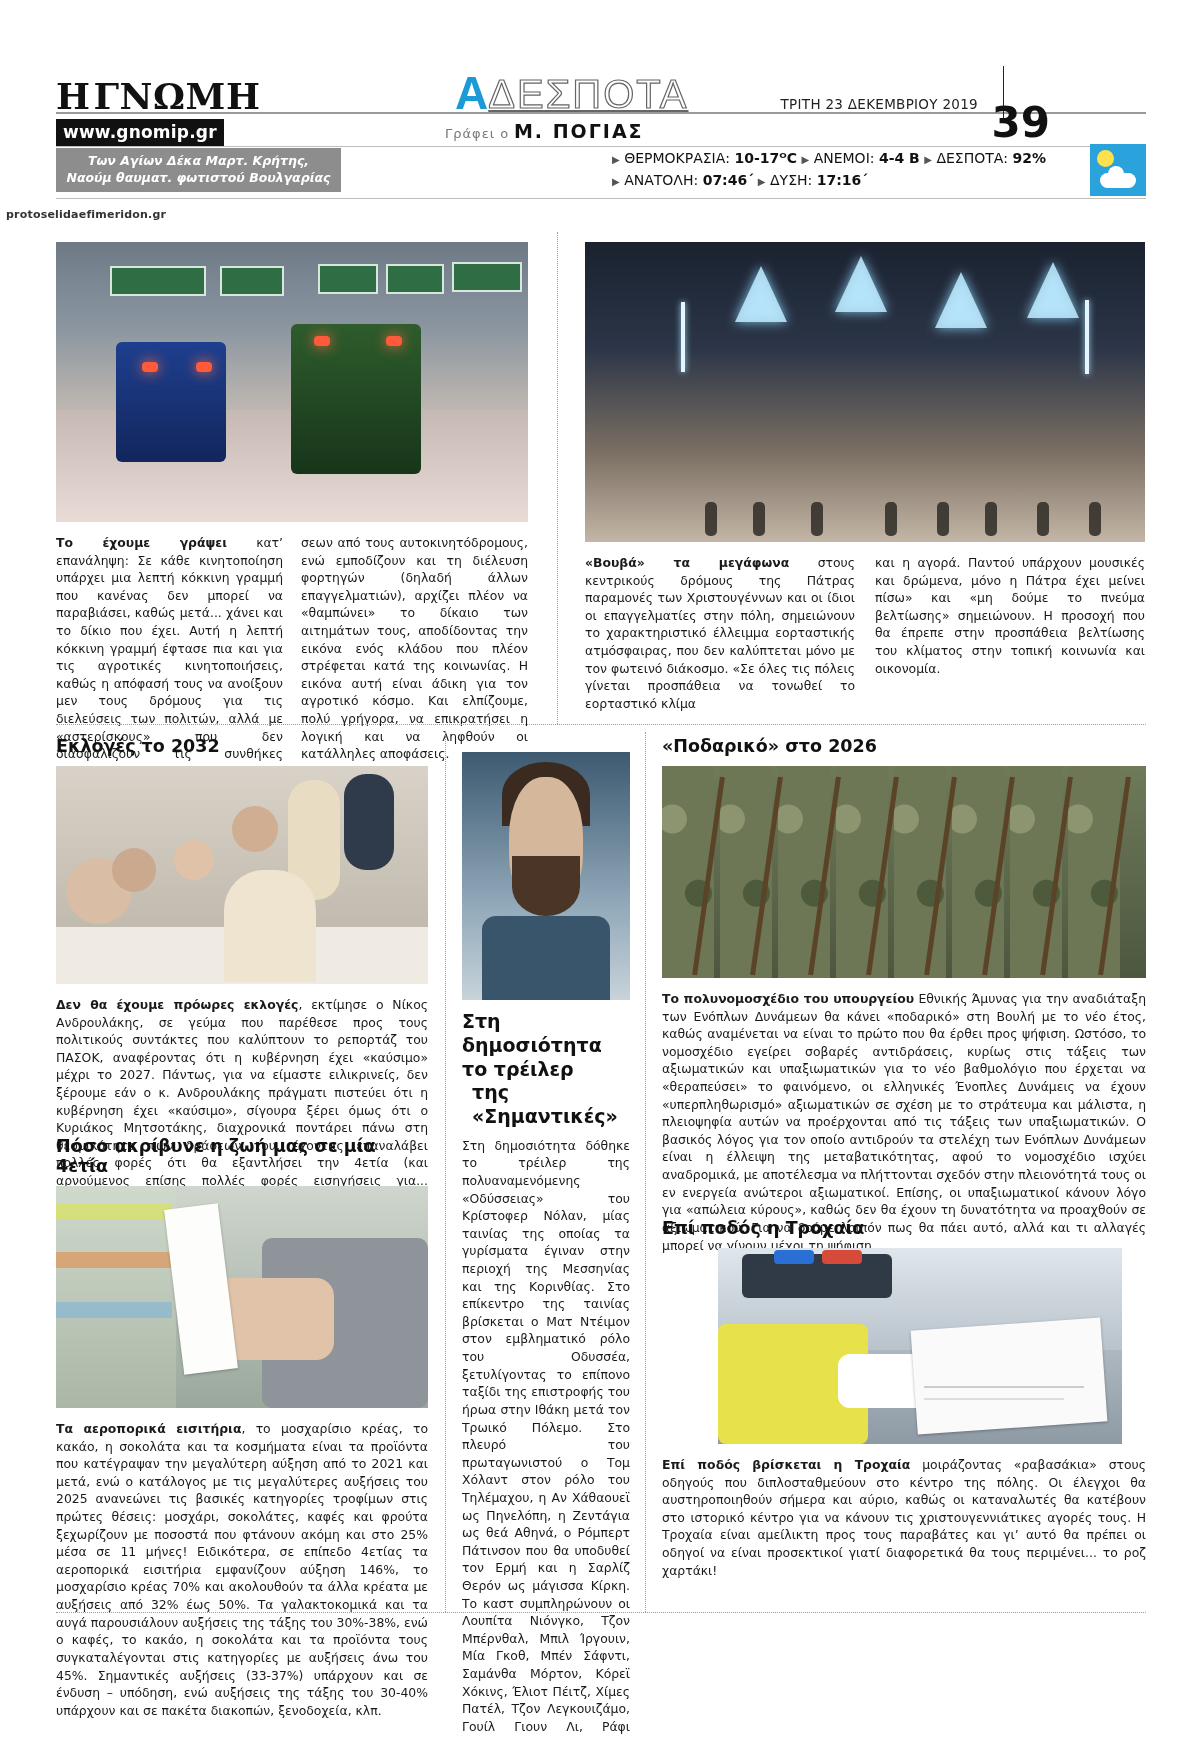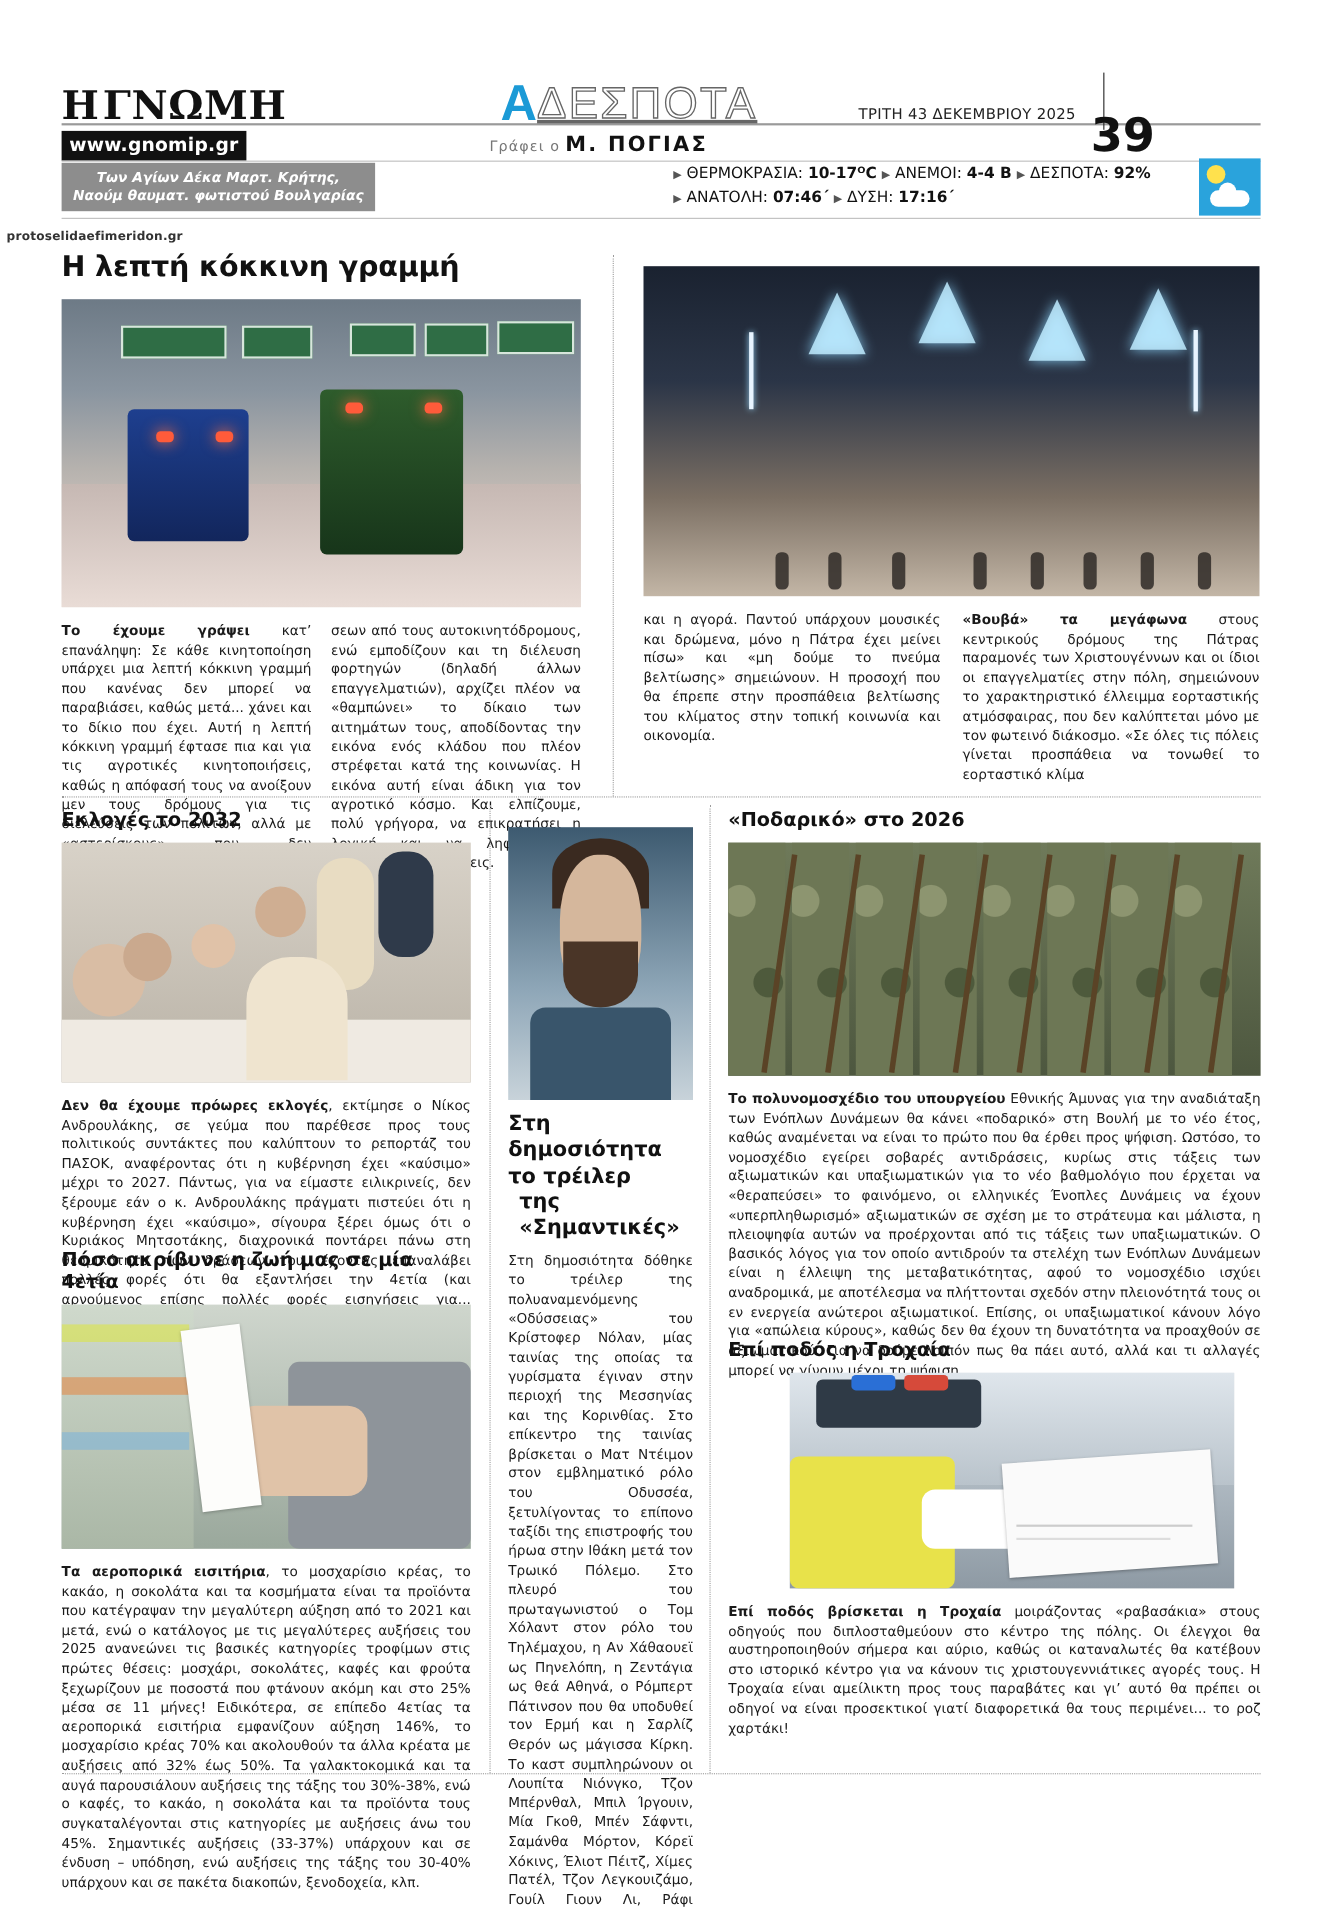--- a/index.html
+++ b/index.html
@@ -126,21 +126,21 @@
       <span class="rest">ΔΕΣΠΟΤΑ</span>
     </div>
 
     <div class="rule-top"></div>
 
     <div class="byline">
       <span class="lbl">Γράφει ο</span>
       <span class="nm">Μ. ΠΟΓΙΑΣ</span>
     </div>
 
-    <div class="dateline">ΤΡΙΤΗ 43 ΔΕΚΕΜΒΡΙΟΥ 2025</div>
+    <div class="dateline">ΤΡΙΤΗ 23 ΔΕΚΕΜΒΡΙΟΥ 2019</div>
     <div class="pagerule"></div>
     <div class="pageno">39</div>
 
     <div class="rule-mid"></div>
 
     <div class="saints">
       <span>Των Αγίων Δέκα Μαρτ. Κρήτης,</span>
       <span>Ναούμ θαυματ. φωτιστού Βουλγαρίας</span>
     </div>
 
@@ -172,21 +172,20 @@
     </div>
 
     <div class="rule-bot"></div>
   </div>
 
   <div class="site-tag">protoselidaefimeridon.gr</div>
 
   <div class="vdiv" style="left:557px;top:232px;height:492px;"></div>
 
   <div style="position:absolute;left:56px;top:228px;width:472px;">
-    <div class="hl h-main">Η λεπτή κόκκινη γραμμή</div>
     <div class="photo ph-tractor" style="margin-top:14px;width:472px;height:280px;">
       <div class="sign" style="left:54px;top:24px;width:92px;"></div>
       <div class="sign" style="left:164px;top:24px;width:60px;"></div>
       <div class="sign" style="left:262px;top:22px;width:56px;"></div>
       <div class="sign" style="left:330px;top:22px;width:54px;"></div>
       <div class="sign" style="left:396px;top:20px;width:66px;"></div>
       <div class="road"></div>
       <div class="body-a"></div>
       <div class="body-b"></div>
       <div class="lamp" style="left:86px;bottom:150px;"></div>
@@ -216,24 +215,24 @@
         <div class="person" style="left:168px;"></div>
       <div class="person" style="left:226px;"></div>
         <div class="person" style="left:300px;"></div>
       <div class="person" style="left:352px;"></div>
         <div class="person" style="left:400px;"></div>
       <div class="person" style="left:452px;"></div>
         <div class="person" style="left:504px;"></div>
     </div>
     <div style="display:flex;gap:20px;margin-top:12px;">
       <div class="body-txt" style="width:270px;">
+        <b>«Βουβά» τα μεγάφωνα</b><span> στους κεντρικούς δρόμους της Πάτρας παραμονές των Χριστουγέννων και οι ίδιοι οι επαγγελματίες στην πόλη, σημειώνουν το χαρακτηριστικό έλλειμμα εορταστικής ατμόσφαιρας, που δεν καλύπτεται μόνο με τον φωτεινό διάκοσμο. «Σε όλες τις πόλεις γίνεται προσπάθεια να τονωθεί το εορταστικό κλίμα</span>
+      </div>
+      <div class="body-txt" style="width:270px;">
         <span>και η αγορά. Παντού υπάρχουν μουσικές και δρώμενα, μόνο η Πάτρα έχει μείνει πίσω» και «μη δούμε το πνεύμα βελτίωσης» σημειώνουν. Η προσοχή που θα έπρεπε στην προσπάθεια βελτίωσης του κλίματος στην τοπική κοινωνία και οικονομία.</span>
-      </div>
-      <div class="body-txt" style="width:270px;">
-        <b>«Βουβά» τα μεγάφωνα</b><span> στους κεντρικούς δρόμους της Πάτρας παραμονές των Χριστουγέννων και οι ίδιοι οι επαγγελματίες στην πόλη, σημειώνουν το χαρακτηριστικό έλλειμμα εορταστικής ατμόσφαιρας, που δεν καλύπτεται μόνο με τον φωτεινό διάκοσμο. «Σε όλες τις πόλεις γίνεται προσπάθεια να τονωθεί το εορταστικό κλίμα</span>
       </div>
     </div>
   </div>
 
   <div class="hdiv" style="left:56px;top:724px;width:1090px;"></div>
 
   <div class="vdiv" style="left:445px;top:732px;height:880px;"></div>
   <div class="vdiv" style="left:645px;top:732px;height:880px;"></div>
 
   <div style="position:absolute;left:56px;top:736px;width:372px;">

